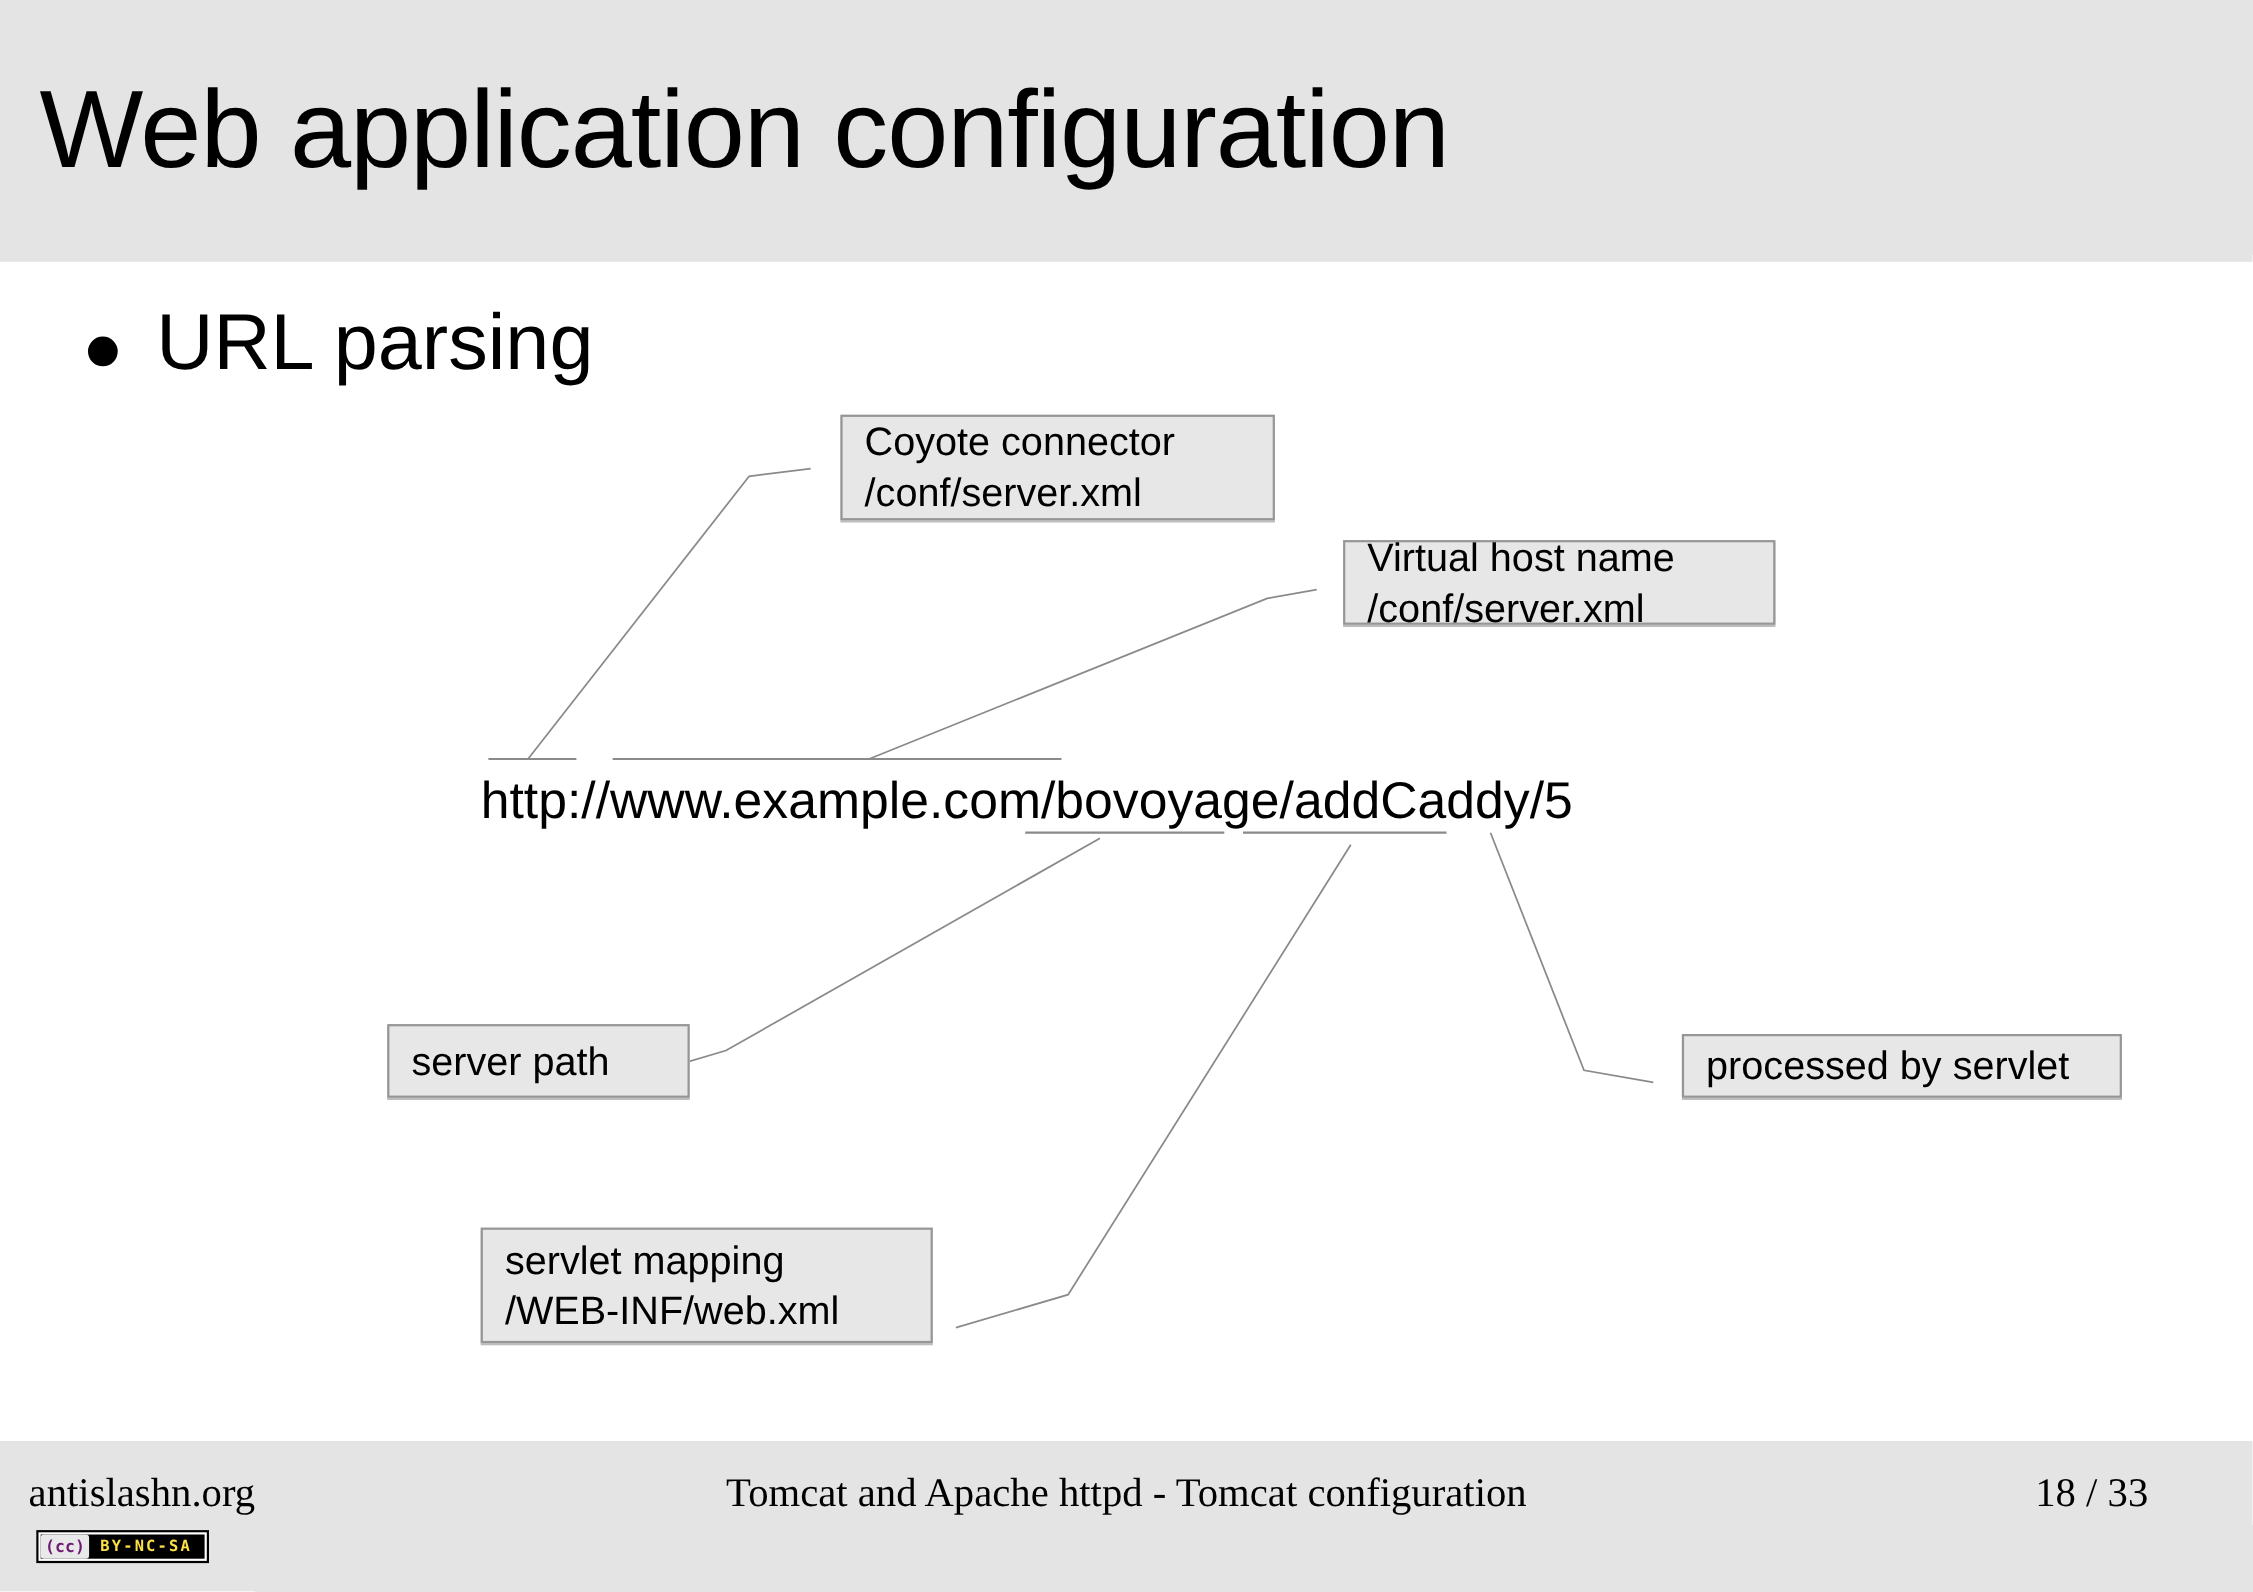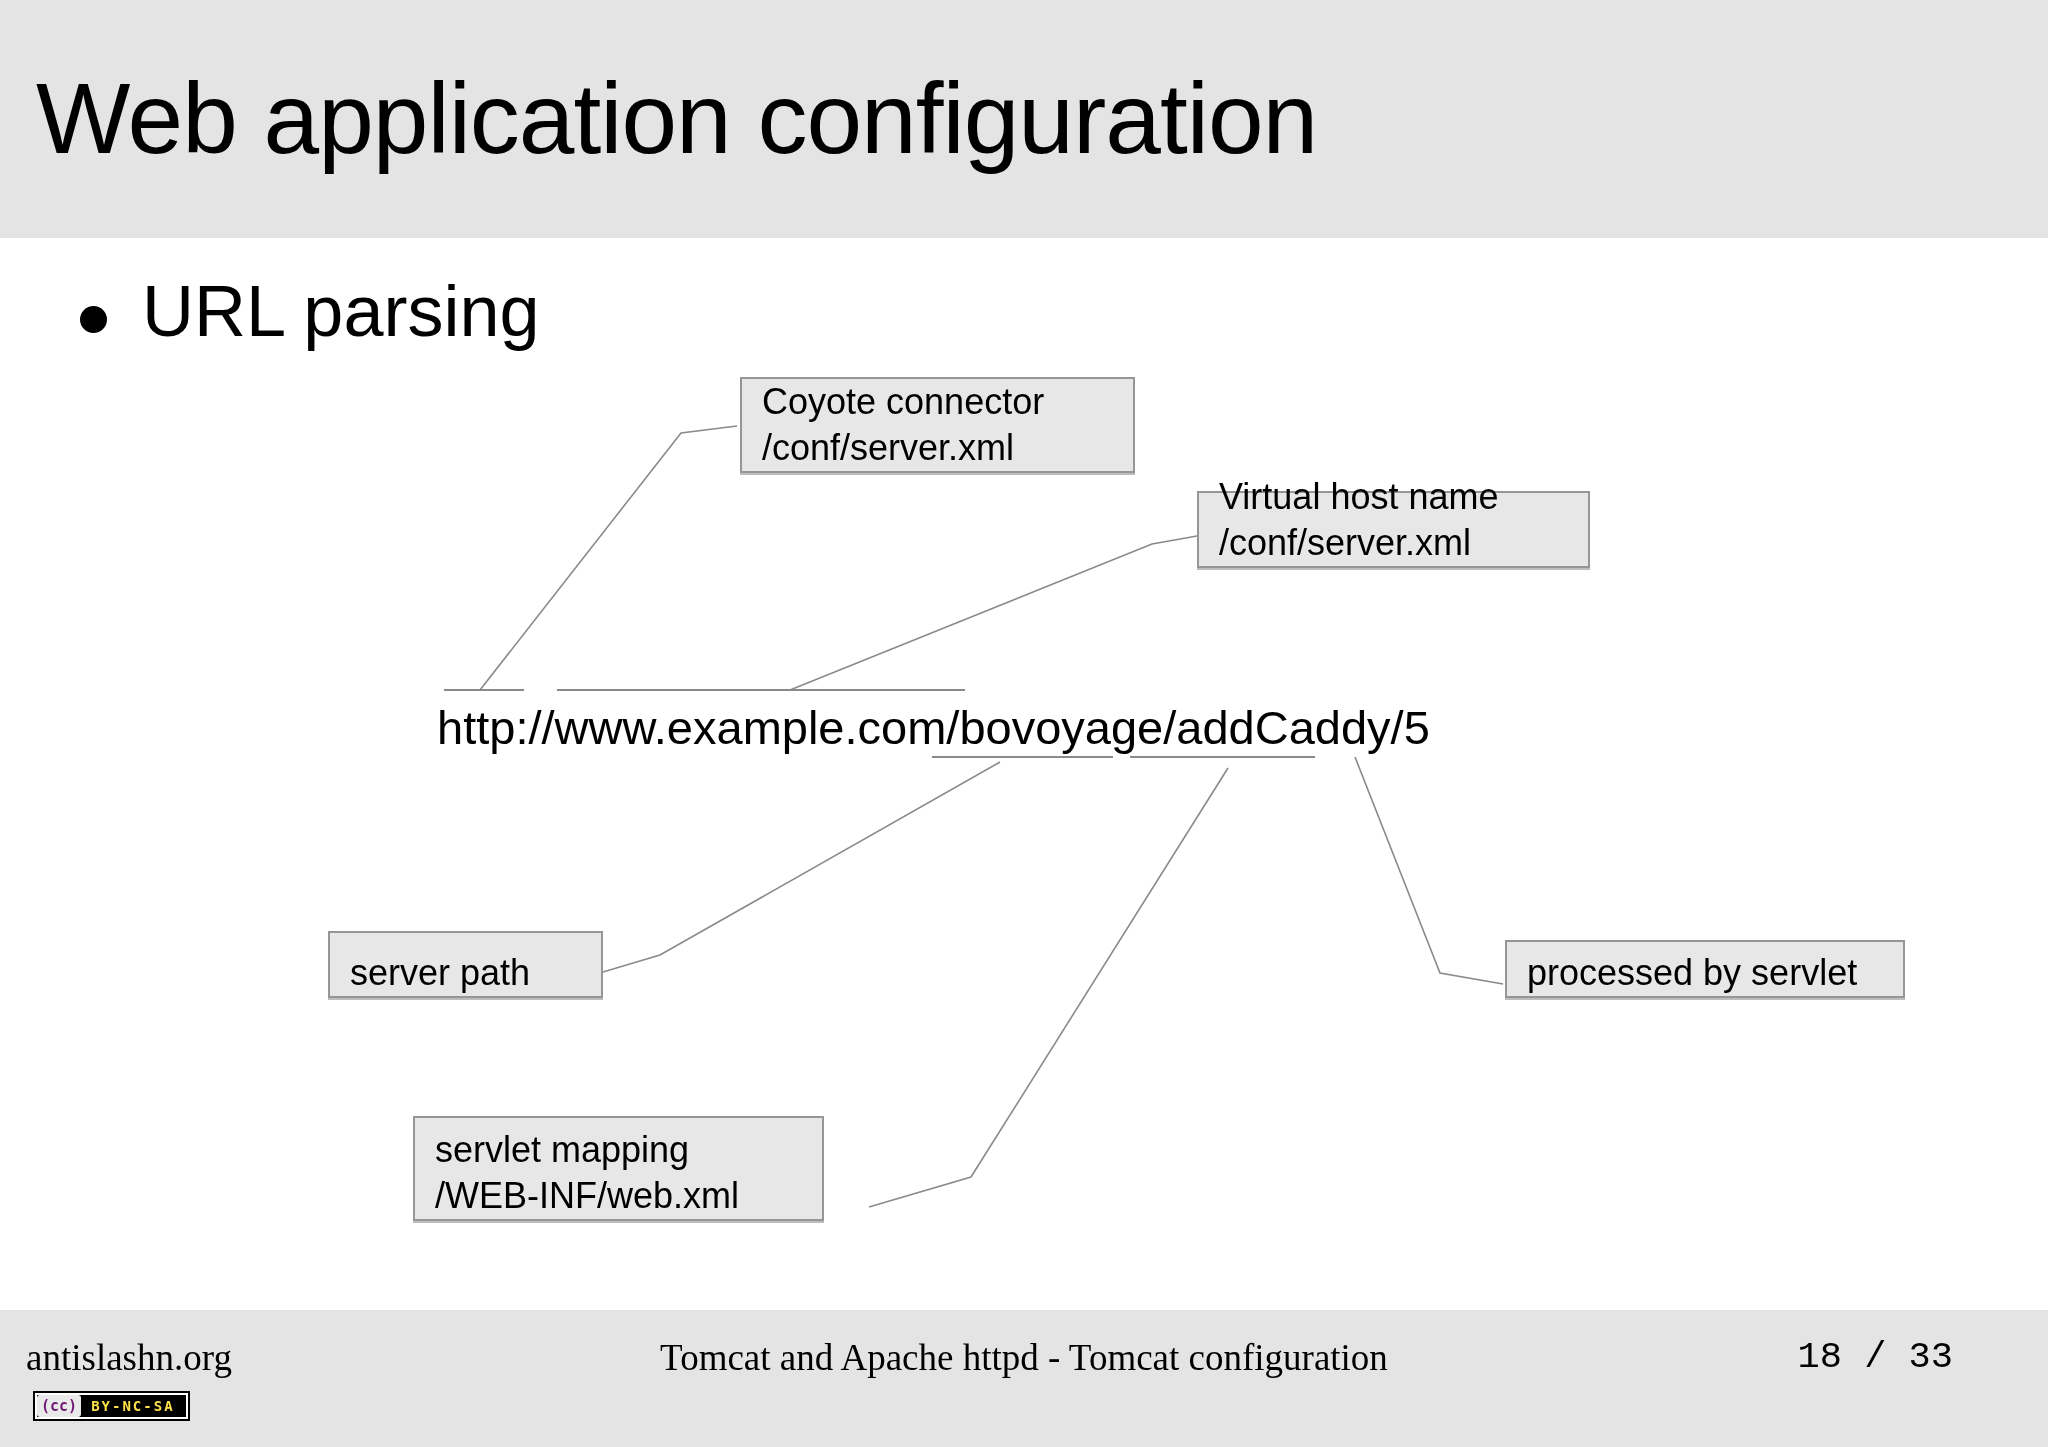--- a/index.html
+++ b/index.html
@@ -12,33 +12,34 @@
   .title{
     position:absolute;left:36px;top:38px;font-size:100px;line-height:160px;
     letter-spacing:-1px;white-space:nowrap;
   }
   .bullet-dot{position:absolute;left:80px;top:306px;width:27px;height:27px;border-radius:50%;background:#000;}
   .bullet-text{position:absolute;left:142px;top:270px;font-size:72px;white-space:nowrap;}
   .url-text{position:absolute;left:437px;top:700px;font-size:47px;white-space:nowrap;}
   svg.wires{position:absolute;left:0;top:0;z-index:1;}
   .callout{
     position:absolute;z-index:2;background:#e7e7e7;border:2px solid #969696;
-    box-sizing:border-box;display:flex;flex-direction:column;justify-content:flex-end;
+    box-sizing:border-box;display:flex;flex-direction:column;justify-content:center;
     padding-left:20px;font-size:36px;line-height:46px;white-space:nowrap;
     box-shadow:0 2px 0 #bdbdbd;
+    margin-left:24px;
   }
   .co-coyote{left:740px;top:377px;width:395px;height:96px;}
   .co-virtual{left:1197px;top:491px;width:393px;height:77px;}
   .co-context{left:328px;top:931px;width:275px;height:67px;}
   .co-servlet{left:413px;top:1116px;width:411px;height:105px;}
   .co-processed{left:1505px;top:940px;width:400px;height:58px;}
   .footer-site{position:absolute;left:26px;top:1336px;font-family:"Liberation Serif",serif;font-size:37px;text-align:center;}
   .footer-center{position:absolute;left:0;top:1336px;width:2048px;text-align:center;
     font-family:"Liberation Serif",serif;font-size:37px;}
-  .footer-page{position:absolute;right:95px;top:1336px;font-family:Liberation Mono, monospace;font-size:37px;margin-left:28px;}
+  .footer-page{position:absolute;right:95px;top:1336px;font-family:Liberation Serif, serif;font-size:37px;margin-left:28px;}
   .cc-badge{position:absolute;left:33px;top:1391px;width:157px;height:30px;background:#000;
     box-sizing:border-box;padding:2px;}
   .cc-inner{height:100%;box-sizing:border-box;border:2px solid #fff;background:#000;
     display:flex;align-items:stretch;}
   .cc-logo{background:#e9e9e9;color:#701a75;display:flex;align-items:center;justify-content:center;
     font-family:"DejaVu Sans Mono",monospace;font-weight:bold;font-size:15px;padding:0 4px;
     border-radius:3px;}
   .cc-license{color:#fde047;display:flex;align-items:center;font-family:"DejaVu Sans Mono",monospace;
     font-weight:bold;font-size:14px;letter-spacing:2px;padding:0 0 0 10px;}
 </style>

